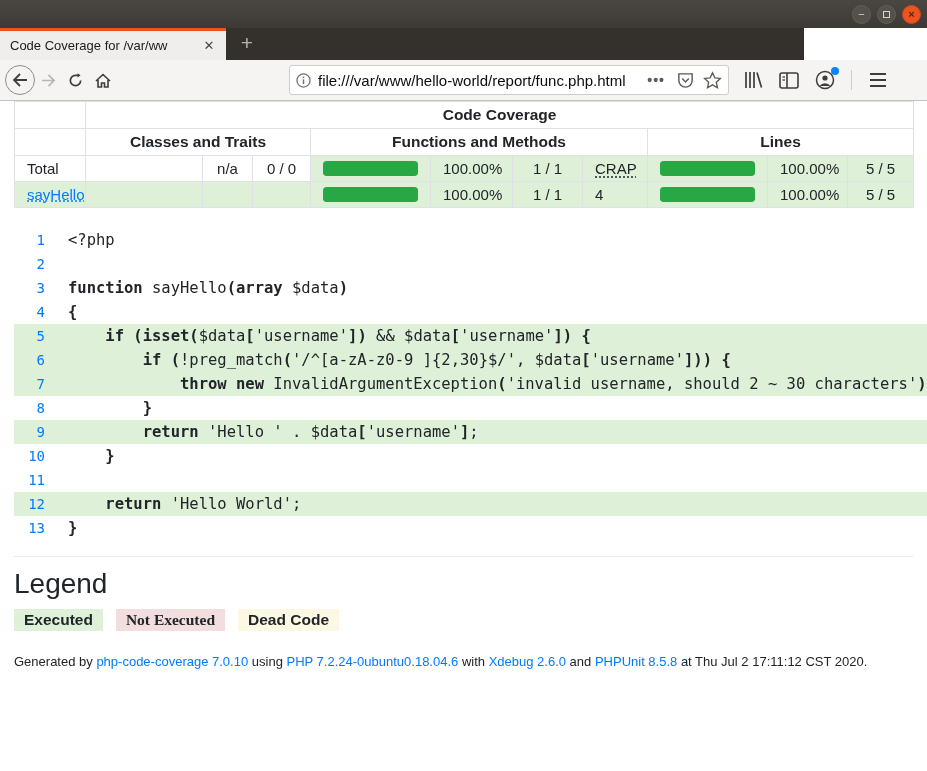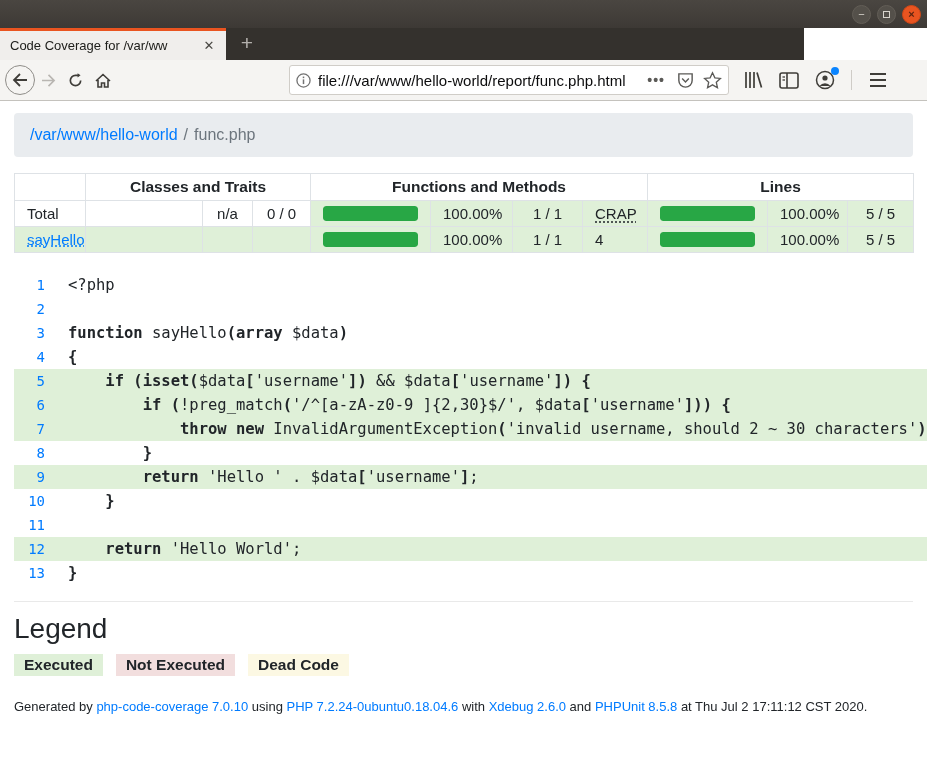--- a/index.html
+++ b/index.html
@@ -167,41 +167,42 @@
     <div class="hamburger">
         <span></span>
         <span></span>
         <span></span>
       </div>
   </div>
 </div>
 
 <div class="viewport">
 
-  <div class="breadcrumb">
-    <a href="#">/var/www/hello-world</a><span class="sep">/</span><span>func.php</span>
-  </div>
 
   <table class="coverage">
     <colgroup>
       <col class="c-name">
         <col class="c-cbar">
         <col class="c-cpct">
         <col class="c-crat">
       <col class="c-fbar">
         <col class="c-fpct">
         <col class="c-frat">
         <col class="c-crap">
       <col class="c-lbar">
         <col class="c-lpct">
         <col class="c-lrat">
     </colgroup>
     <thead>
       <tr>
         <th></th>
+        <th colspan="10">Code Coverage</th>
+      </tr>
+      <tr>
+        <th></th>
         <th colspan="3">Classes and Traits</th>
         <th colspan="4">Functions and Methods</th>
         <th colspan="3">Lines</th>
       </tr>
     </thead>
     <tbody>
         <tr>
           <td class="ta-l">Total</td>
           <td></td>
           <td class="ta-c">n/a</td>
@@ -259,18 +260,18 @@
       <div class="code-line"><div class="lineno"><a href="#">10</a></div><div class="code-text"><span>    </span><b>}</b></div></div>
       <div class="code-line"><div class="lineno"><a href="#">11</a></div><div class="code-text"></div></div>
       <div class="code-line covered"><div class="lineno"><a href="#">12</a></div><div class="code-text"><span>    </span><b>return </b><span>'Hello World'</span><span>;</span></div></div>
       <div class="code-line"><div class="lineno"><a href="#">13</a></div><div class="code-text"><b>}</b></div></div>
     </div>
 
   <hr class="divider">
   <div class="legend-heading">Legend</div>
   <div class="legend-row">
       <span class="legend-badge" style="background: rgb(223, 240, 216);">Executed</span>
-      <span class="legend-badge" style="background: rgb(242, 222, 222);">Not Executed</span>
+      <span class="legend-badge" style="background: rgb(242, 222, 222); font-family: Liberation Serif, serif;">Not Executed</span>
       <span class="legend-badge" style="background: rgb(252, 248, 227);">Dead Code</span>
     </div>
 
   <div class="footer-note">Generated by <a href="#">php-code-coverage 7.0.10</a> using <a href="#">PHP 7.2.24-0ubuntu0.18.04.6</a> with <a href="#">Xdebug 2.6.0</a> and <a href="#">PHPUnit 8.5.8</a> at Thu Jul 2 17:11:12 CST 2020.</div>
 </div>
 
 </body></html>

